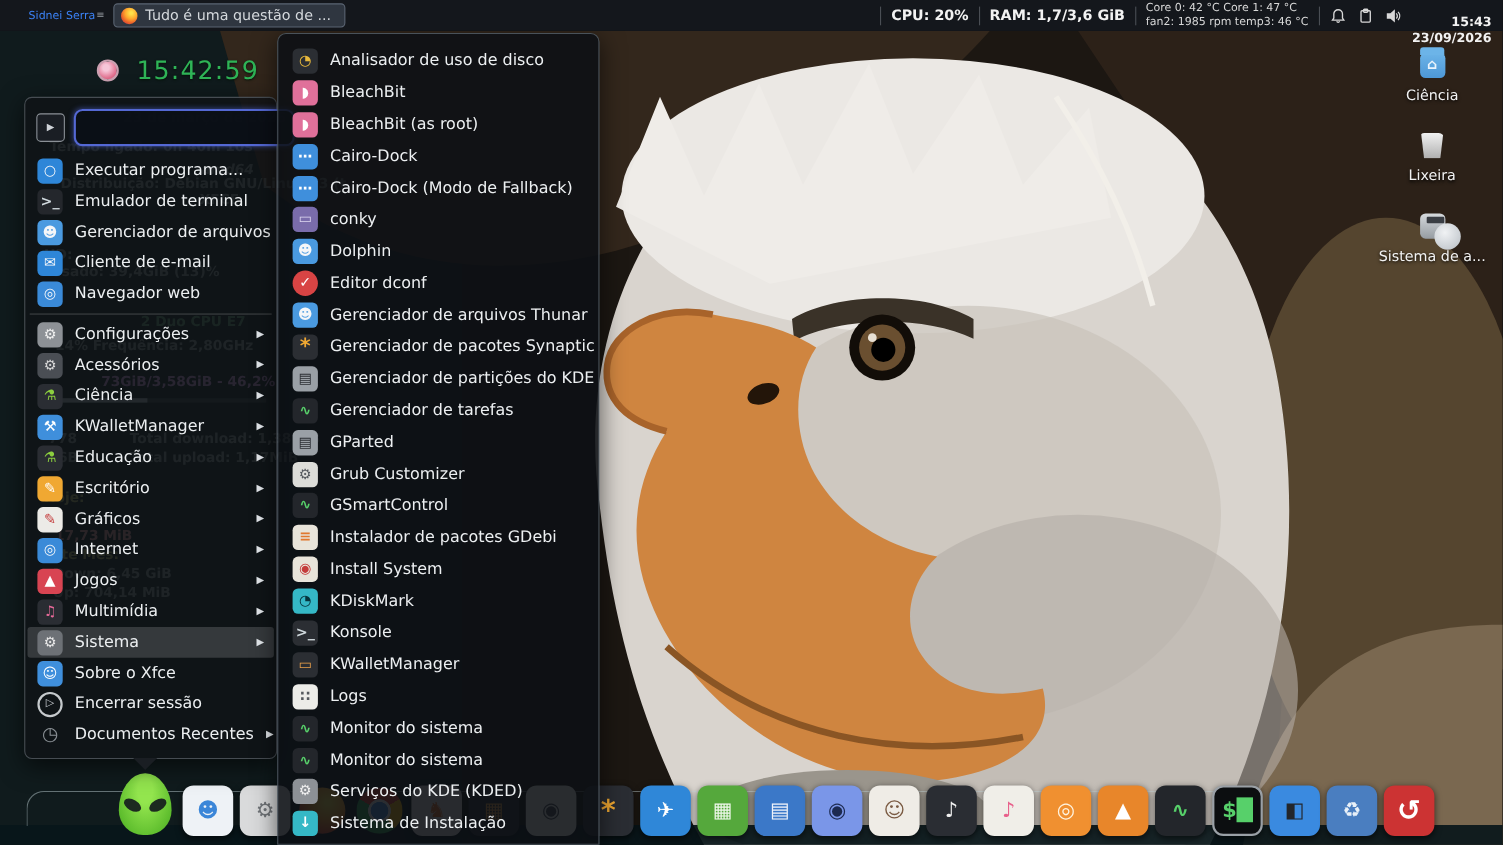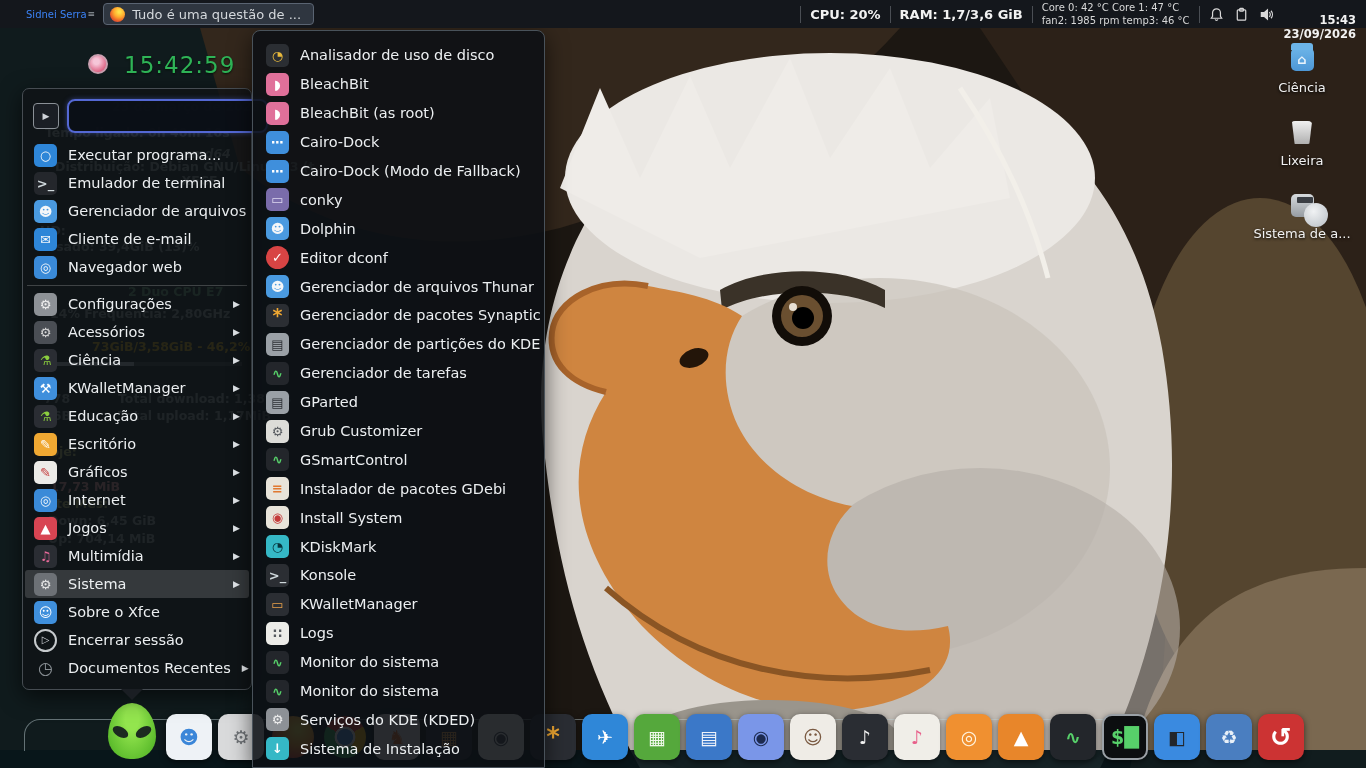--- a/index.html
+++ b/index.html
@@ -206,21 +206,21 @@
         <div class="frag" style="left: 172px; top: 145px; color: rgb(154, 164, 158); text-align: center;">- XFCE</div>
 
         <div class="frag" style="left: 40px; top: 195px; color: rgb(154, 164, 158);">HD:</div>
 
         <div class="frag" style="left: 46px; top: 211px; color: rgb(154, 164, 158);">Usado: 39,4GiB (13)%</div>
 
         <div class="frag" style="left: 128px; top: 256px; color: rgb(111, 174, 122);">2 Duo CPU    E7</div>
 
         <div class="frag" style="left: 50px; top: 278px; color: rgb(154, 164, 158);">14%   Frequência: 2,80GHz</div>
 
-        <div class="frag" style="left: 92px; top: 311px; color: #eab308;">73GiB/3,58GiB - 46,2%</div>
+        <div class="frag" style="left: 92px; top: 311px; color: #f0abfc;">73GiB/3,58GiB - 46,2%</div>
 
         <div class="frag" style="left: 44px; top: 363px; color: rgb(154, 164, 158);">778</div>
 
         <div class="frag" style="left: 118px; top: 363px; color: rgb(154, 164, 158);">Total download: 1,38MiB</div>
 
         <div class="frag" style="left: 44px; top: 380px; color: rgb(154, 164, 158);">46B</div>
 
         <div class="frag" style="left: 118px; top: 380px; color: rgb(154, 164, 158);">Total upload: 1,17MiB</div>
 
         <div class="frag" style="left: 40px; top: 416px; color: rgb(200, 200, 106);">Hoje:</div>

